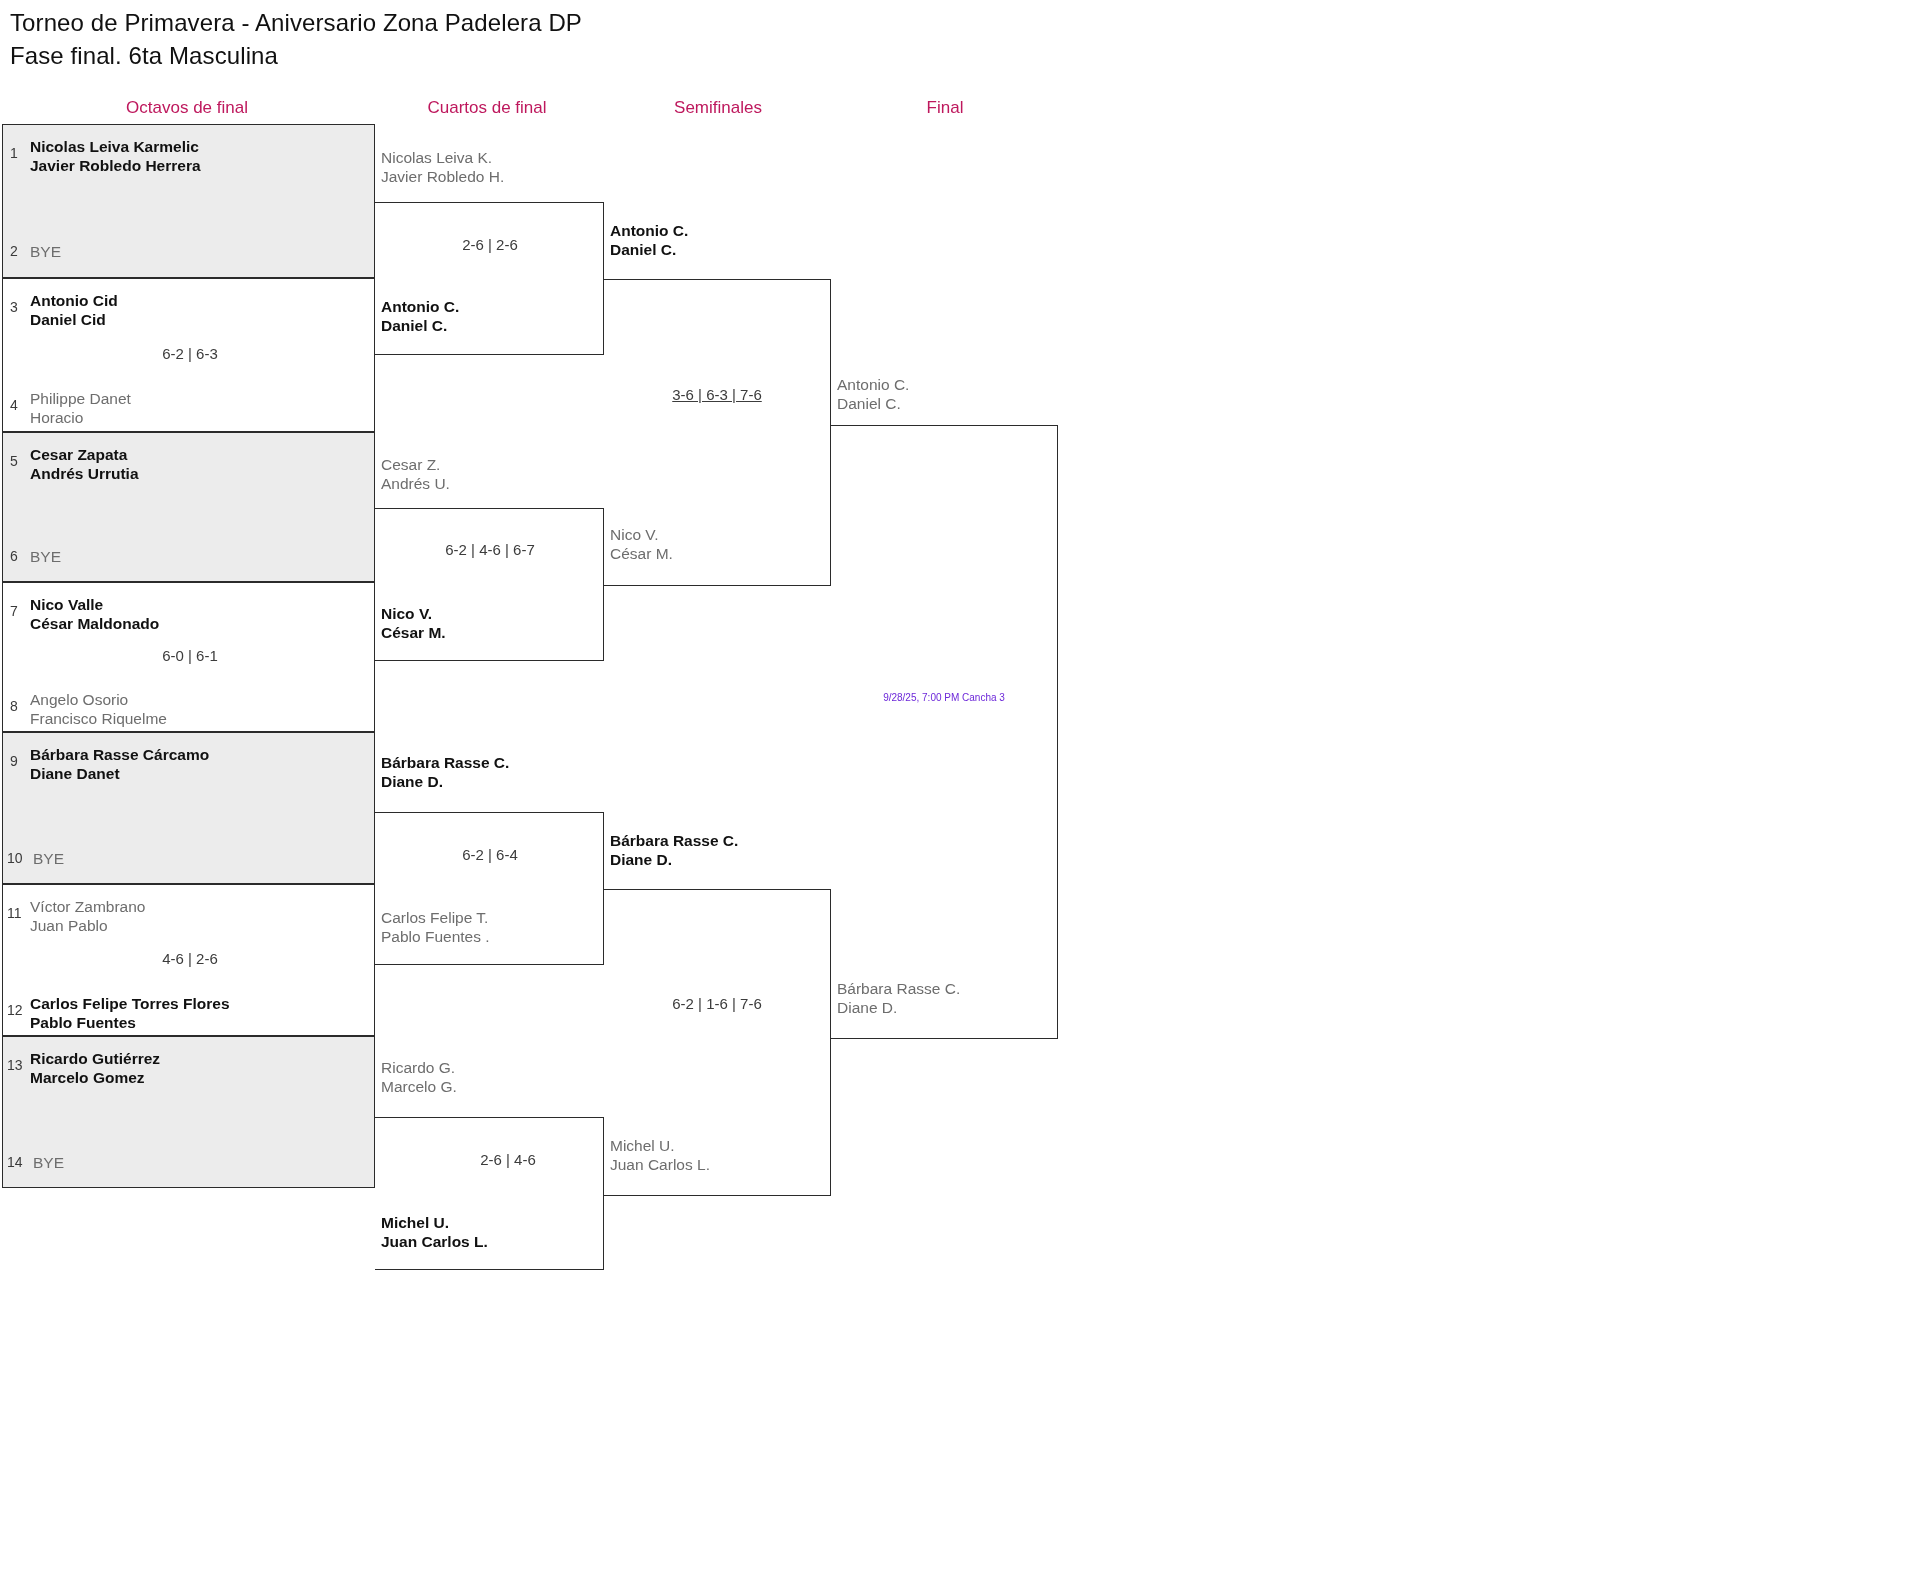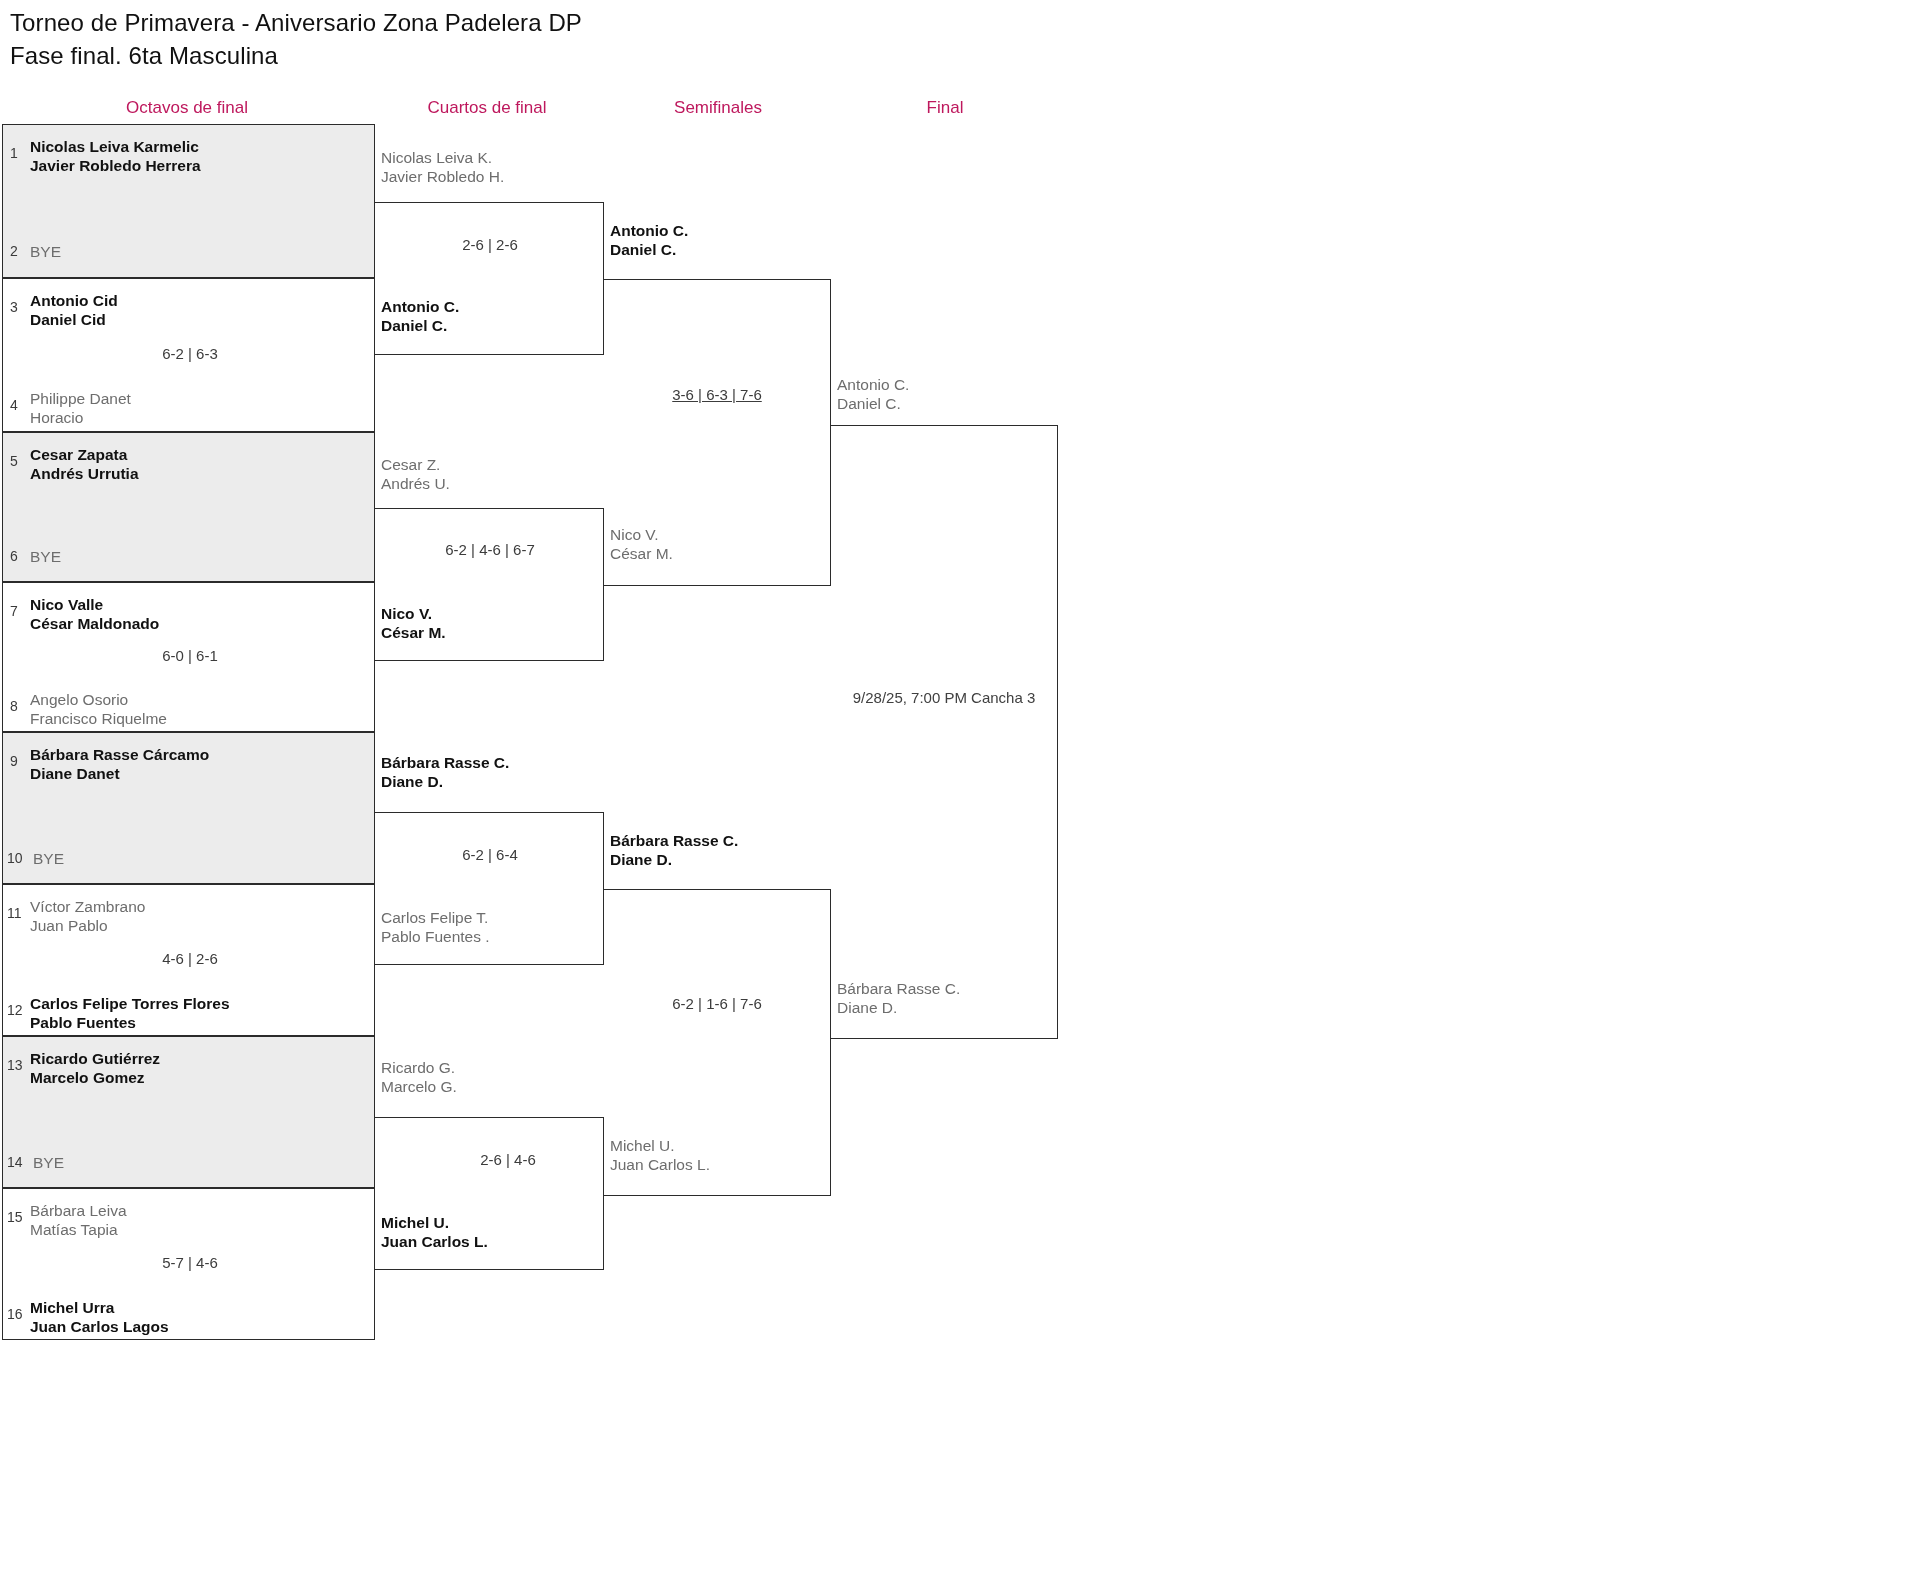--- a/index.html
+++ b/index.html
@@ -95,23 +95,23 @@
     position:absolute;
     box-sizing:border-box;
     border:1px solid #2b2b2b;
     border-left:none;
     background:transparent;
     pointer-events:none;
   }
 
   .matchinfo{
     position:absolute;
-    font-size:15px;
+    font-size:10px;
     line-height:18px;
-    color:#404040;
+    color:#6d28d9;
     white-space:nowrap;
     text-align:center;
     transform:translateX(-50%);
   }
 </style>
 </head>
 <body>
 
 <div id="stage">
 
@@ -211,33 +211,20 @@
   <div class="seed-cell shaded" style="left:2px;top:1036px;width:373px;height:152px;">
     <div class="seed-num wide" style="top:20px;">13</div>
     <div class="team win" style="left:27px;top:12px;">
       <span class="l1">Ricardo Gutiérrez</span>
       <span class="l2">Marcelo Gomez</span>
     </div>
     <div class="seed-num wide" style="top:117px;">14</div>
     <div class="bye" style="left:30px;top:116px;">BYE</div>
   </div>
 
-  <div class="seed-cell" style="left:2px;top:1188px;width:373px;height:152px;">
-    <div class="seed-num wide" style="top:20px;">15</div>
-    <div class="team" style="left:27px;top:12px;">
-      <span class="l1">Bárbara Leiva</span>
-      <span class="l2">Matías Tapia</span>
-    </div>
-    <div class="score" style="left:187px;top:65px;">5-7 | 4-6</div>
-    <div class="seed-num wide" style="top:117px;">16</div>
-    <div class="team win" style="left:27px;top:109px;">
-      <span class="l1">Michel Urra</span>
-      <span class="l2">Juan Carlos Lagos</span>
-    </div>
-  </div>
 
   <div class="conn" style="left:375px;top:202px;width:229px;height:153px;"></div>
   <div class="team" style="left:381px;top:148px;">
     <span class="l1">Nicolas Leiva K.</span>
     <span class="l2">Javier Robledo H.</span>
   </div>
   <div class="score" style="left:490px;top:236px;">2-6 | 2-6</div>
   <div class="team win" style="left:381px;top:297px;">
     <span class="l1">Antonio C.</span>
     <span class="l2">Daniel C.</span>

